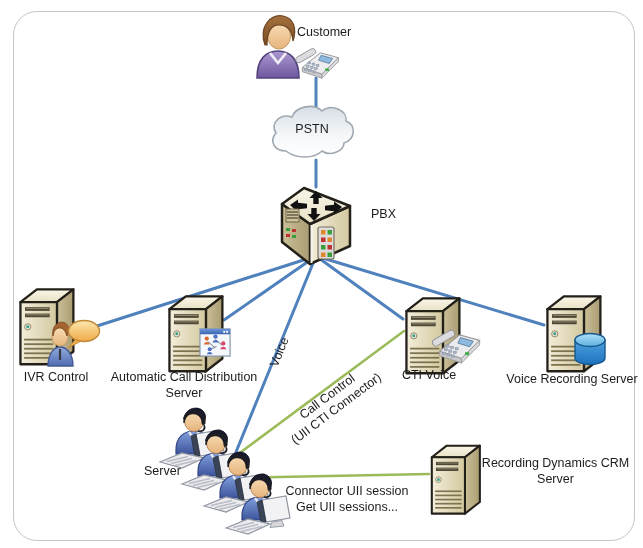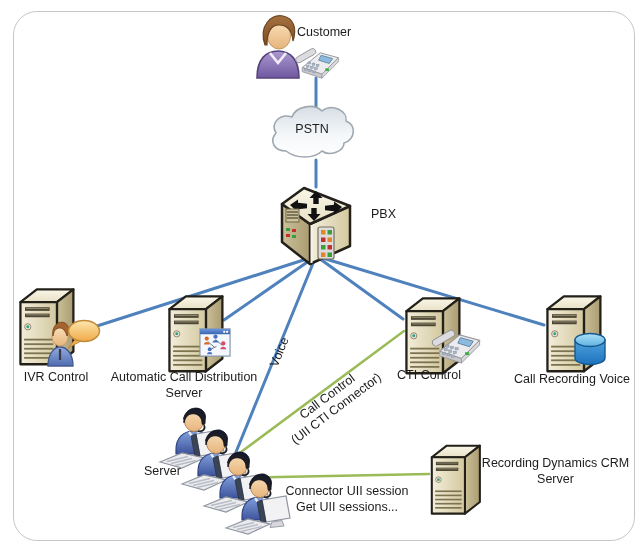--- a/index.html
+++ b/index.html
@@ -298,33 +298,33 @@
   <div class="node" style="left:400px;top:292px;width:64px;height:84px">
     <svg width="64" height="84" viewBox="0 0 70 92">
         <use href="#ico-server" xlink:href="#ico-server"></use>
       </svg>
   </div>
   <div class="node" style="left:428px;top:324px;width:56px;height:40px">
     <svg width="56" height="40" viewBox="0 0 56 44">
         <use href="#ico-deskphone" xlink:href="#ico-deskphone"></use>
       </svg>
   </div>
-  <div class="lbl center" style="left:392px;top:367px;width:74px">CTI Control</div>
+  <div class="lbl center" style="left:392px;top:367px;width:74px">CTI Voice</div>
 
   <div class="node" style="left:541px;top:290px;width:64px;height:84px">
     <svg width="64" height="84" viewBox="0 0 70 92">
         <use href="#ico-server" xlink:href="#ico-server"></use>
       </svg>
   </div>
   <div class="node" style="left:572px;top:331px;width:36px;height:36px">
     <svg width="36" height="36" viewBox="0 0 36 36">
         <use href="#ico-db" xlink:href="#ico-db"></use>
       </svg>
   </div>
-  <div class="lbl center" style="left:502px;top:371px;width:140px">Call Recording Voice</div>
+  <div class="lbl center" style="left:502px;top:371px;width:140px">Voice Recording Server</div>
 
   <div class="node" style="left:158px;top:406px;width:76px;height:66px">
     <svg width="76" height="66" viewBox="0 0 76 66">
         <use href="#ico-agent" xlink:href="#ico-agent"></use>
       </svg>
   </div>
   <div class="node" style="left:180px;top:428px;width:76px;height:66px">
     <svg width="76" height="66" viewBox="0 0 76 66">
         <use href="#ico-agent" xlink:href="#ico-agent"></use>
       </svg>

